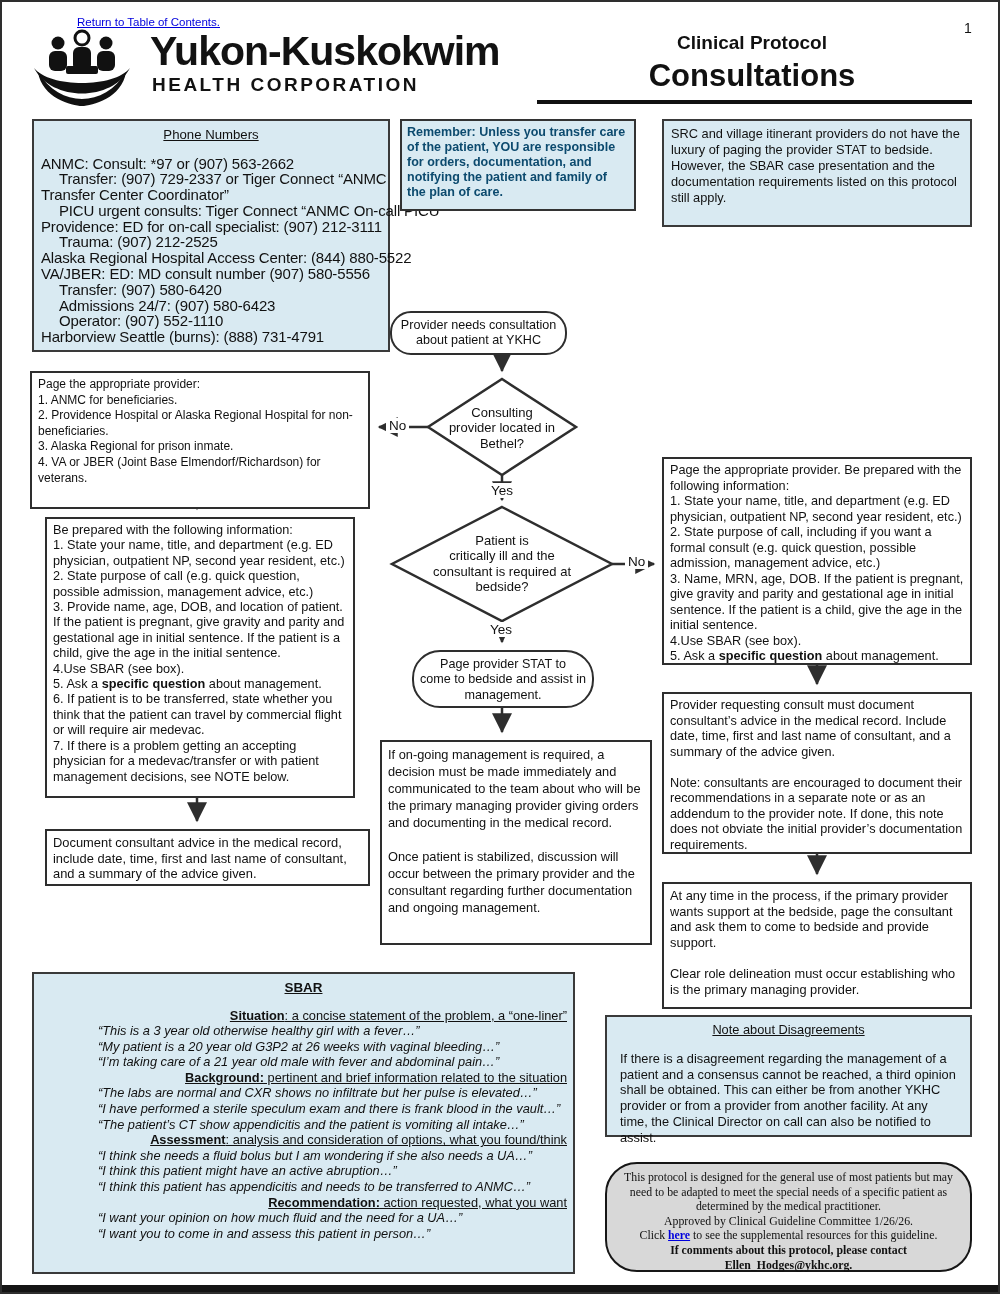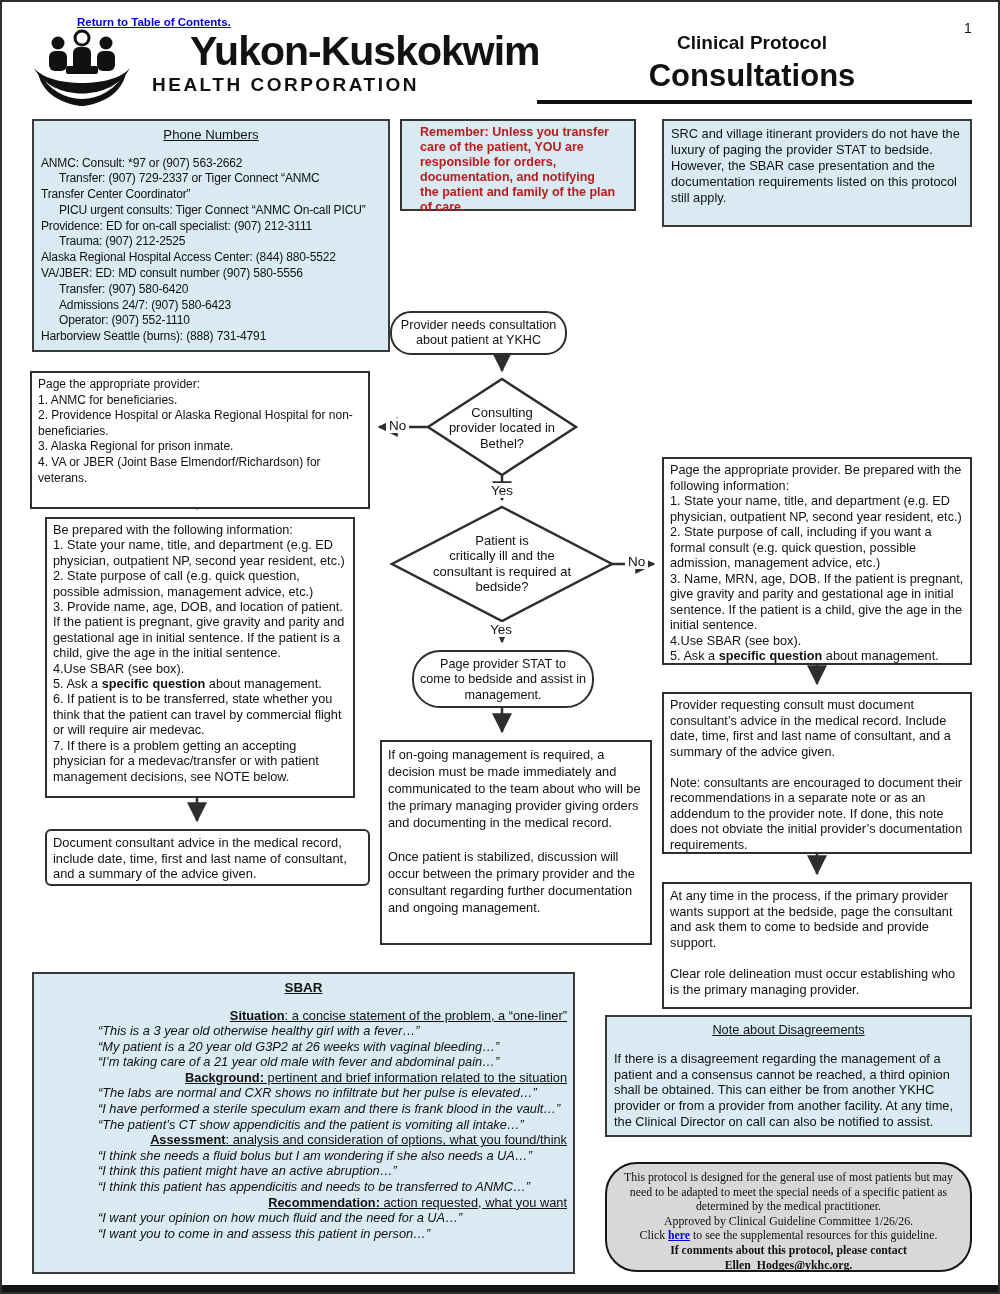--- a/index.html
+++ b/index.html
@@ -4,46 +4,46 @@
 <style>
   html,body{margin:0;padding:0;background:#fff;}
   body{width:1000px;font-family:"Liberation Sans","DejaVu Sans",sans-serif;color:#111;}
   .page{position:relative;width:1000px;height:1294px;background:#fff;border:2px solid #2e2e2e;box-sizing:border-box;overflow:hidden;}
   .overlay{position:absolute;left:0;top:0;width:1000px;height:1294px;z-index:1;pointer-events:none;}
   .box{position:absolute;box-sizing:border-box;background:#fff;border:2.5px solid #2e2e2e;font-size:12.7px;line-height:15.5px;padding:4px 6px;z-index:2;}
   .infobox{background:#d9eaf2;border:2px solid #3a3a3a;}
   .preline{white-space:pre-line;}
   .center{text-align:center;}
   .bold{font-weight:bold;}
-  .toc-link{position:absolute;left:35px;top:14px;font-size:11.5px;font-weight:bold;color:#0000dd;text-decoration:underline;z-index:2;padding-left:40px;}
+  .toc-link{position:absolute;left:35px;top:14px;font-size:11.5px;font-weight:normal;color:#0000dd;text-decoration:underline;z-index:2;padding-left:40px;}
   .pageno{position:absolute;left:962px;top:18px;font-size:14px;z-index:2;}
   .logo{position:absolute;left:28px;top:26px;z-index:2;}
-  .org1{position:absolute;left:148px;top:26px;font-size:41px;font-weight:bold;letter-spacing:-1px;color:#121212;z-index:2;margin-left:40px;}
+  .org1{position:absolute;left:148px;top:26px;font-size:41px;font-weight:bold;letter-spacing:-1px;color:#121212;z-index:2;}
   .org2{position:absolute;left:150px;top:72px;font-size:19px;font-weight:bold;letter-spacing:2.5px;color:#121212;z-index:2;}
   .ptype{position:absolute;left:535px;top:30px;width:430px;text-align:center;font-size:19px;font-weight:bold;z-index:2;}
   .ptitle{position:absolute;left:535px;top:56px;width:430px;text-align:center;font-size:31px;font-weight:bold;z-index:2;}
   .title-rule{position:absolute;left:535px;top:98px;width:435px;height:3.5px;background:#111;z-index:2;}
   .phone-box{left:30px;top:117px;width:358px;height:233px;padding:6px 7px;}
   .phone-title{text-align:center;text-decoration:underline;font-size:13.2px;margin-bottom:13px;}
-  .phone-line{font-size:12px;line-height:15.8px;letter-spacing:-0.15px;white-space:nowrap;}
-  .remember-box{left:398px;top:117px;width:236px;height:92px;border:2.5px solid #333;color:#b91c1c;font-weight:bold;font-size:12.5px;line-height:14.9px;padding:4px 18px;}
+  .phone-line{font-size:15px;line-height:15.8px;letter-spacing:-0.15px;white-space:nowrap;}
+  .remember-box{left:398px;top:117px;width:236px;height:92px;border:2.5px solid #333;color:#0c4a6e;font-weight:bold;font-size:12.5px;line-height:14.9px;padding:4px 5px;}
   .src-box{left:660px;top:117px;width:310px;height:108px;font-size:12.8px;line-height:15.9px;padding:5px 7px;}
   .flow-round{border-radius:22px;text-align:center;}
   .start-node{left:388px;top:309px;width:177px;height:44px;border-radius:21px;font-size:12.6px;line-height:15.2px;padding:5px 2px;}
   .stat-node{left:410px;top:648px;width:182px;height:58px;border-radius:28px;font-size:12.6px;line-height:15.4px;padding:5px 2px;}
   .dtext{position:absolute;text-align:center;font-size:13px;line-height:15.3px;white-space:pre-line;z-index:3;}
   .flabel{position:absolute;font-size:13.5px;background:#fff;padding:0 3px;z-index:3;}
   .nb-box{left:28px;top:369px;width:340px;height:138px;font-size:12px;line-height:15.6px;}
   .prep-box{left:43px;top:515px;width:310px;height:281px;font-size:12.7px;line-height:15.4px;}
-  .doc-box{left:43px;top:827px;width:325px;height:57px;font-size:12.9px;line-height:15.7px;border-radius:6px;}
+  .doc-box{left:43px;top:827px;width:325px;height:57px;font-size:12.9px;line-height:15.7px;}
   .ongoing-box{left:378px;top:738px;width:272px;height:205px;font-size:12.8px;line-height:17px;}
   .rbox1{left:660px;top:455px;width:310px;height:208px;font-size:12.7px;line-height:15.5px;}
   .rbox2{left:660px;top:690px;width:310px;height:162px;font-size:12.7px;line-height:15.5px;}
   .rbox3{left:660px;top:880px;width:310px;height:127px;font-size:12.8px;line-height:15.6px;}
-  .note-box{left:603px;top:1013px;width:367px;height:122px;font-size:12.8px;line-height:15.8px;padding:5px 7px;}
+  .note-box{left:603px;top:1013px;width:367px;height:122px;font-size:12.8px;line-height:15.8px;padding:5px 13px;}
   .note-title{text-align:center;text-decoration:underline;margin-bottom:13px;}
   .gray-box{position:absolute;left:603px;top:1160px;width:367px;height:110px;background:#d8d8d8;border:2.5px solid #161616;border-radius:32px;z-index:2;box-sizing:border-box;text-align:center;font-size:11.8px;line-height:14.6px;padding:6px 10px;font-family:Liberation Serif, serif;}
   .here-link{color:#0000dd;font-weight:bold;text-decoration:underline;}
   .sbar-box{left:30px;top:970px;width:543px;height:302px;padding:6px 6px;}
   .sbar-title{font-weight:bold;text-decoration:underline;font-size:13.4px;margin-bottom:12px;}
   .sbar-header{font-size:12.8px;line-height:15.6px;text-decoration:underline;text-align:right;}
   .sbar-label{font-weight:bold;}
   .sbar-example{font-size:12.8px;line-height:15.6px;font-style:italic;padding-left:58px;}
   .bottom-bar{position:absolute;left:0;top:1283px;width:1000px;height:8px;background:#141414;z-index:4;}
 </style>

